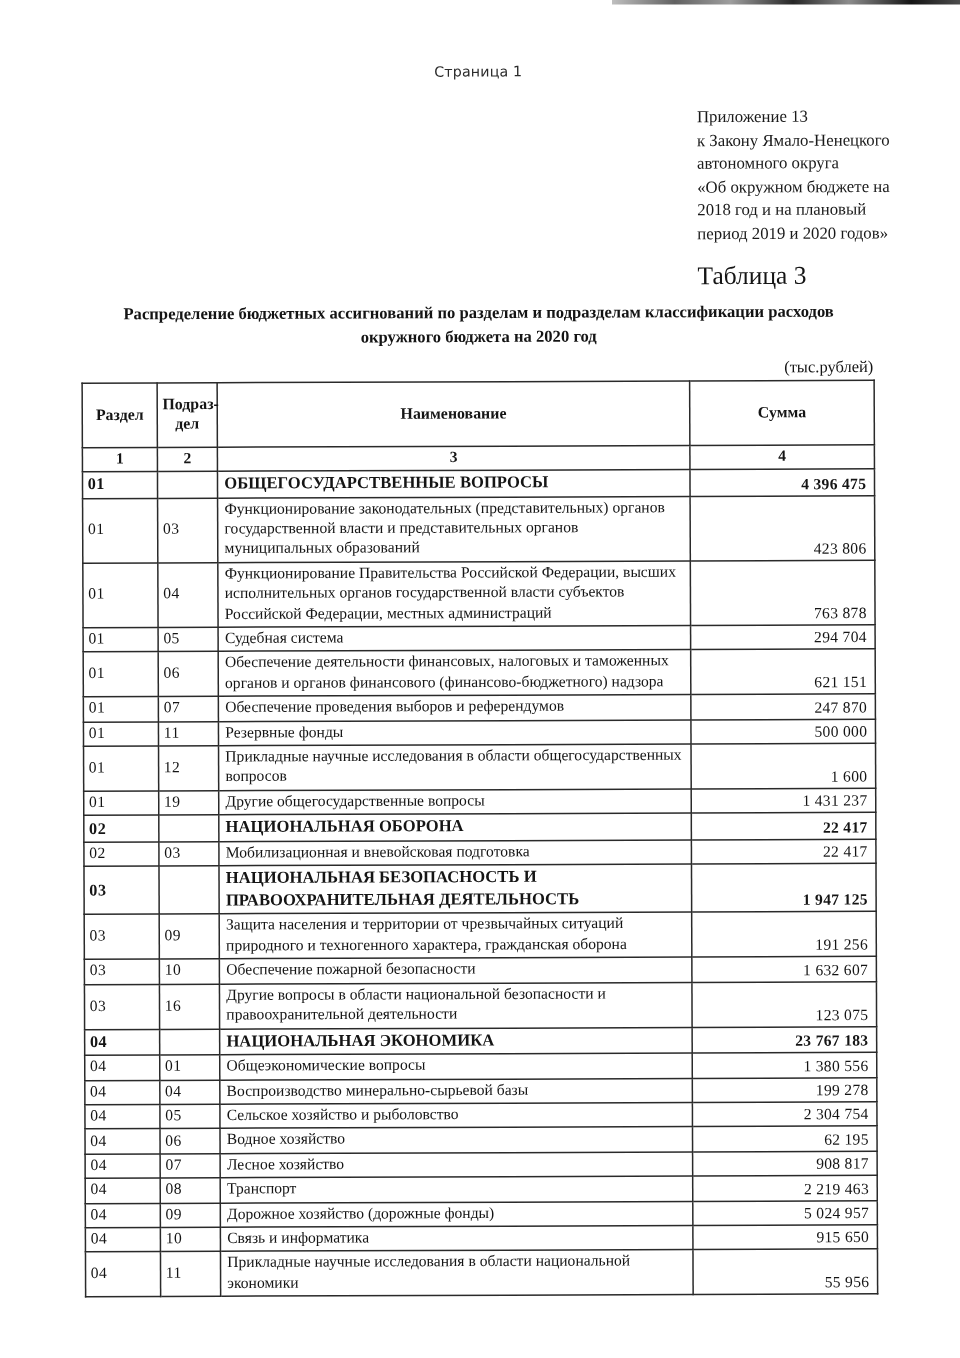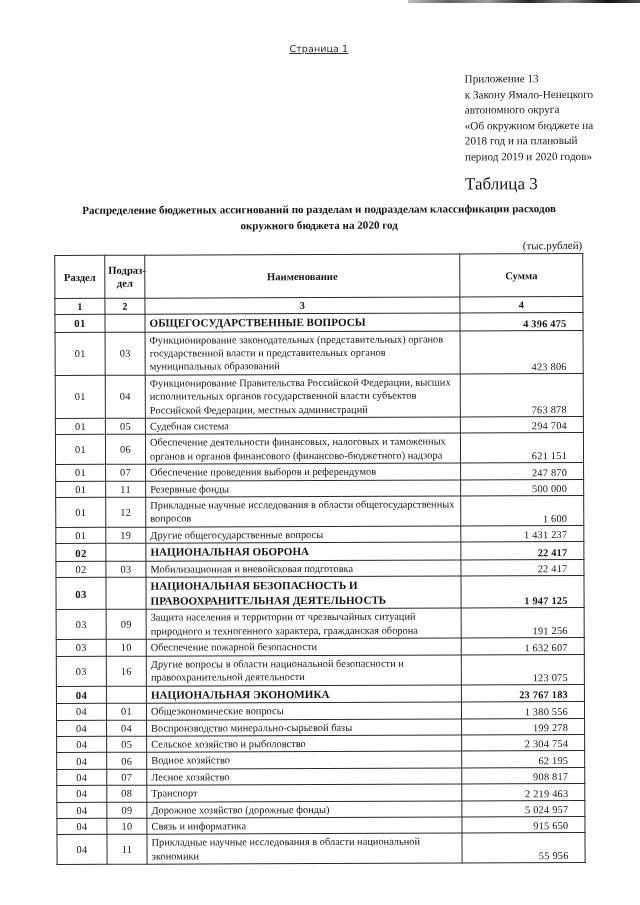--- a/index.html
+++ b/index.html
@@ -42,21 +42,20 @@
   }
 
   .page-label {
     position: absolute;
     left: 291px;
     top: 43px;
     font-family: "DejaVu Sans", "Liberation Sans", sans-serif;
     font-size: 9.5px;
     color: #2b2b2b;
     letter-spacing: 0.1px;
-    text-decoration: underline;
   }
 
   .imprint {
     position: absolute;
     left: 466px;
     top: 72px;
     width: 178px;
     font-size: 11.2px;
     line-height: 15.6px;
     color: #1a1a1a;
@@ -122,35 +121,34 @@
   }
   .sheet tr.colnums td {
     text-align: center;
     vertical-align: middle;
     font-weight: bold;
     height: 13px;
     font-size: 10.4px;
   }
 
   td.code {
-    text-align: center;
     vertical-align: middle;
     letter-spacing: 0.3px;
   }
   td.name {
     text-align: left;
     vertical-align: top;
     line-height: 13.4px;
     padding-top: 1px;
     padding-left: 4px;
   }
   td.amount {
     text-align: right;
     vertical-align: bottom;
-    padding-right: 16px;
+    padding-right: 5px;
     padding-bottom: 1px;
     white-space: nowrap;
     letter-spacing: 0.2px;
   }
 
   tr.section td.name {
     font-weight: bold;
     font-size: 11.1px;
     text-transform: none;
     line-height: 14.6px;

